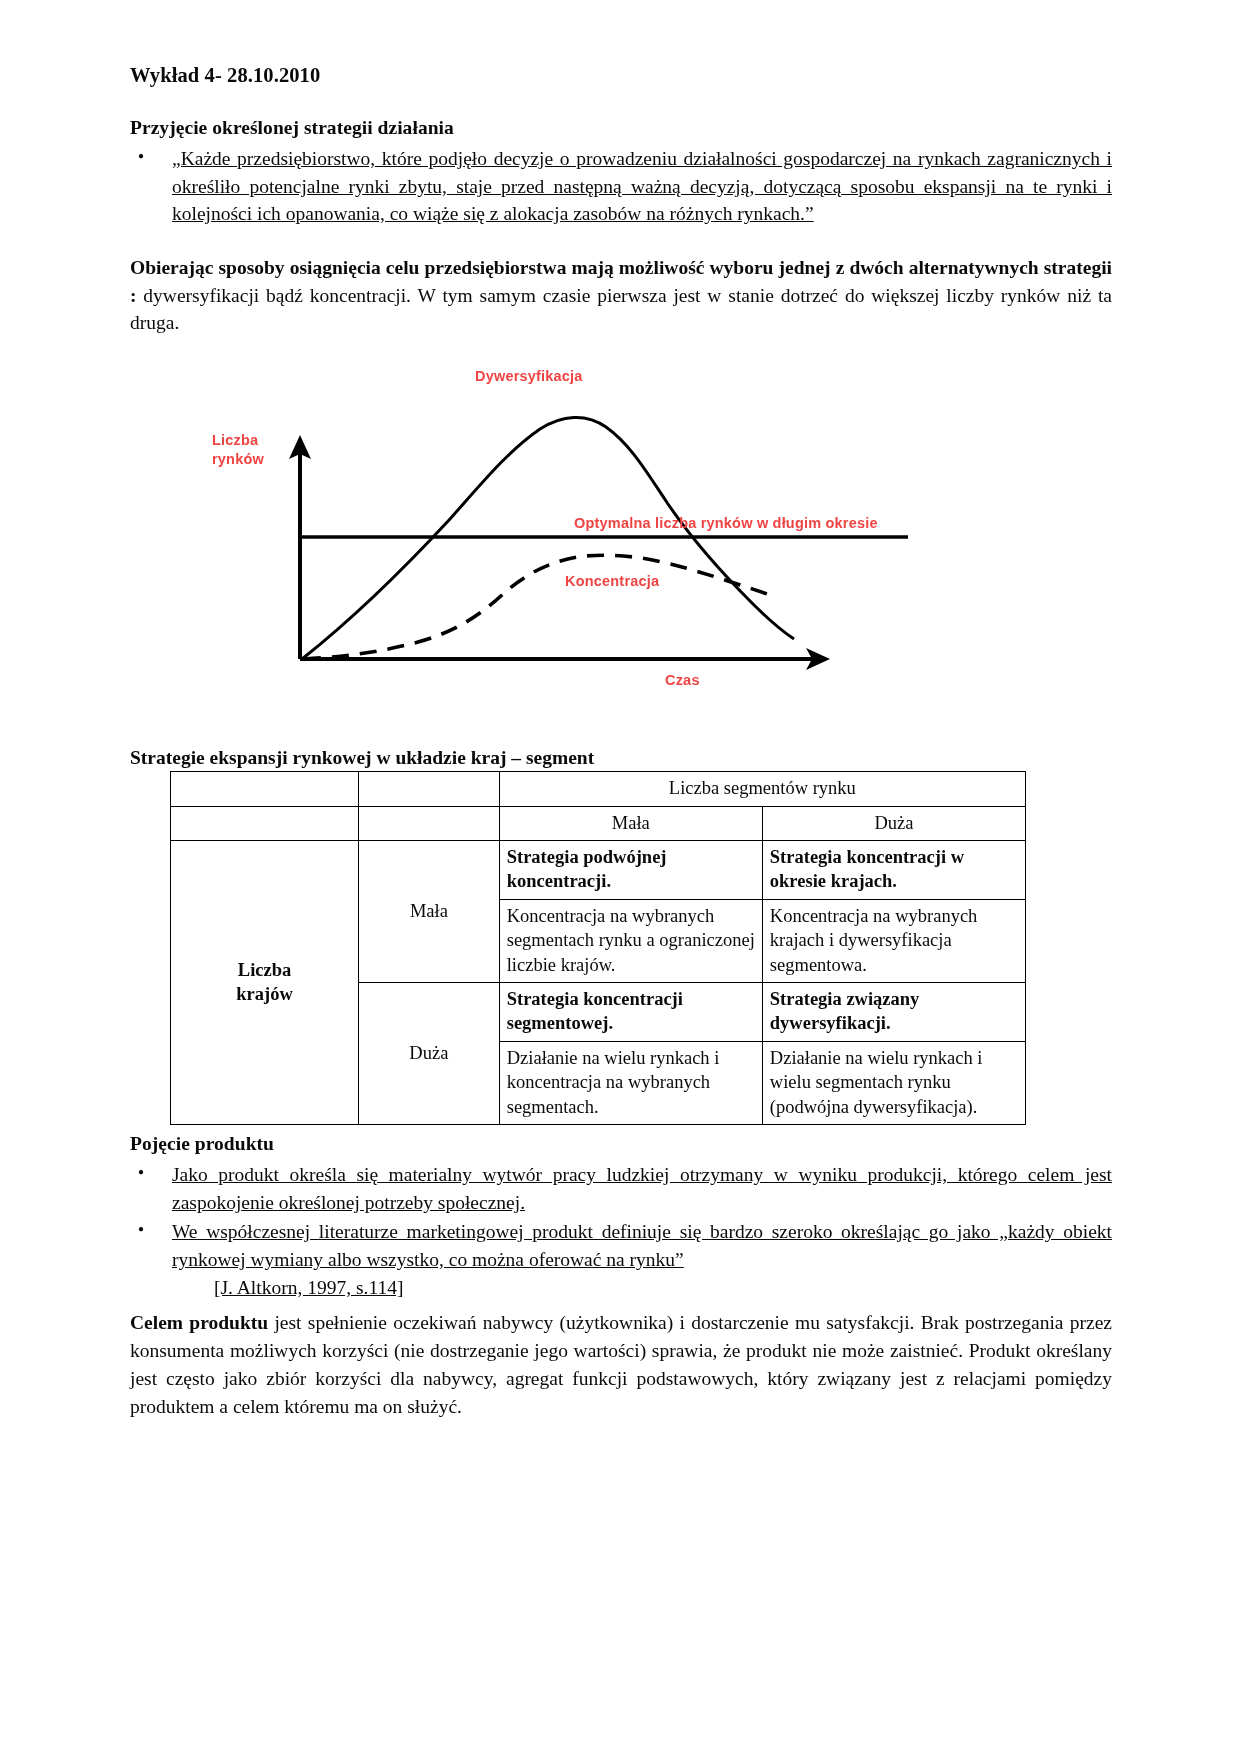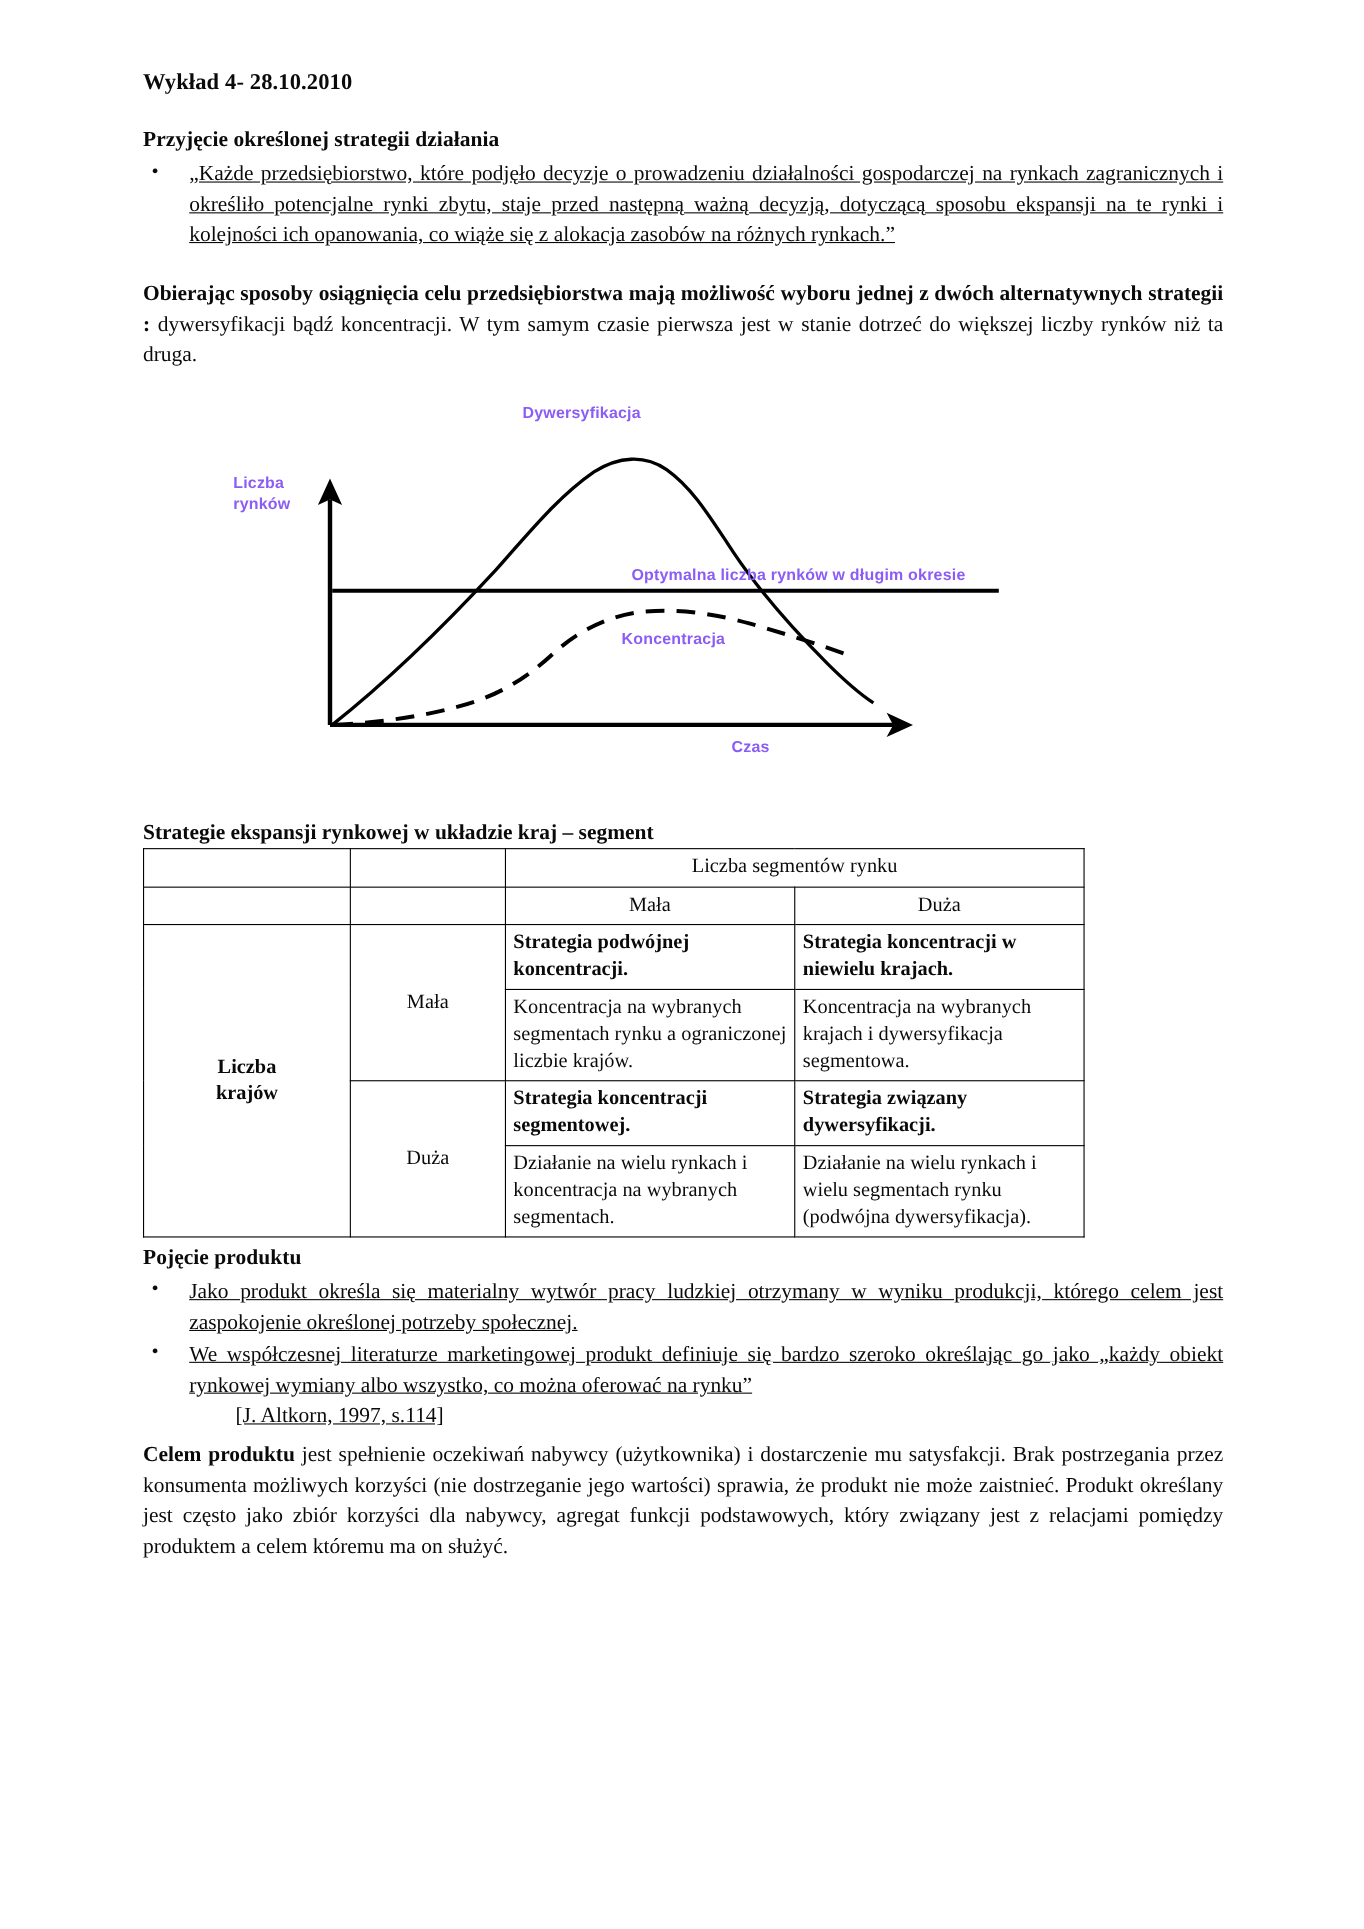--- a/index.html
+++ b/index.html
@@ -75,39 +75,40 @@
   }
   .chart-svg { display: block; }
   .chart-label {
     position: absolute;
     font-family: "Liberation Sans", "DejaVu Sans", sans-serif;
     font-weight: bold;
     font-size: 14.5px;
     letter-spacing: 0.2px;
     white-space: pre;
     line-height: 1.32;
-    color: #8b5cf6;
+    color: #ef4444;
   }
   #lbl-dywersyfikacja { left: 345px; top: 8px; }
   #lbl-liczba-rynkow  { left: 82px;  top: 72px; }
   #lbl-optymalna      { left: 444px; top: 155px; }
   #lbl-koncentracja   { left: 435px; top: 213px; }
   #lbl-czas           { left: 535px; top: 312px; }
 
   
   .table-title {
     font-size: 19.5px;
     font-weight: bold;
     margin: 16px 0 2px 0;
   }
   table.grid {
     border-collapse: collapse;
     width: 856px;
     table-layout: fixed;
     font-size: 18.5px;
+    margin-left: 40px;
   }
   table.grid td {
     border: 1.5px solid #000;
     padding: 4px 7px 5px 7px;
     vertical-align: top;
     line-height: 1.32;
   }
   table.grid td.ctr { text-align: center; vertical-align: middle; }
   table.grid td.bold { font-weight: bold; }
   td.col-a { width: 104px; }
@@ -183,21 +184,21 @@
         <td class="col-b"></td>
         <td class="col-c ctr">Mała</td>
         <td class="col-d ctr">Duża</td>
       </tr>
 
       <tr>
         <td class="col-a ctr bold" rowspan="4"><span>Liczba</span><br>
             <span>krajów</span></td>
         <td class="col-b ctr" rowspan="2">Mała</td>
         <td class="col-c bold">Strategia podwójnej koncentracji.</td>
-        <td class="col-d bold">Strategia koncentracji w niewielu krajach.</td>
+        <td class="col-d bold">Strategia koncentracji w okresie krajach.</td>
       </tr>
       <tr>
         <td class="col-c">Koncentracja na wybranych segmentach rynku a ograniczonej liczbie krajów.</td>
         <td class="col-d">Koncentracja na wybranych krajach i dywersyfikacja segmentowa.</td>
       </tr>
 
       <tr>
         <td class="col-b ctr" rowspan="2">Duża</td>
         <td class="col-c bold">Strategia koncentracji segmentowej.</td>
         <td class="col-d bold">Strategia związany dywersyfikacji.</td>

